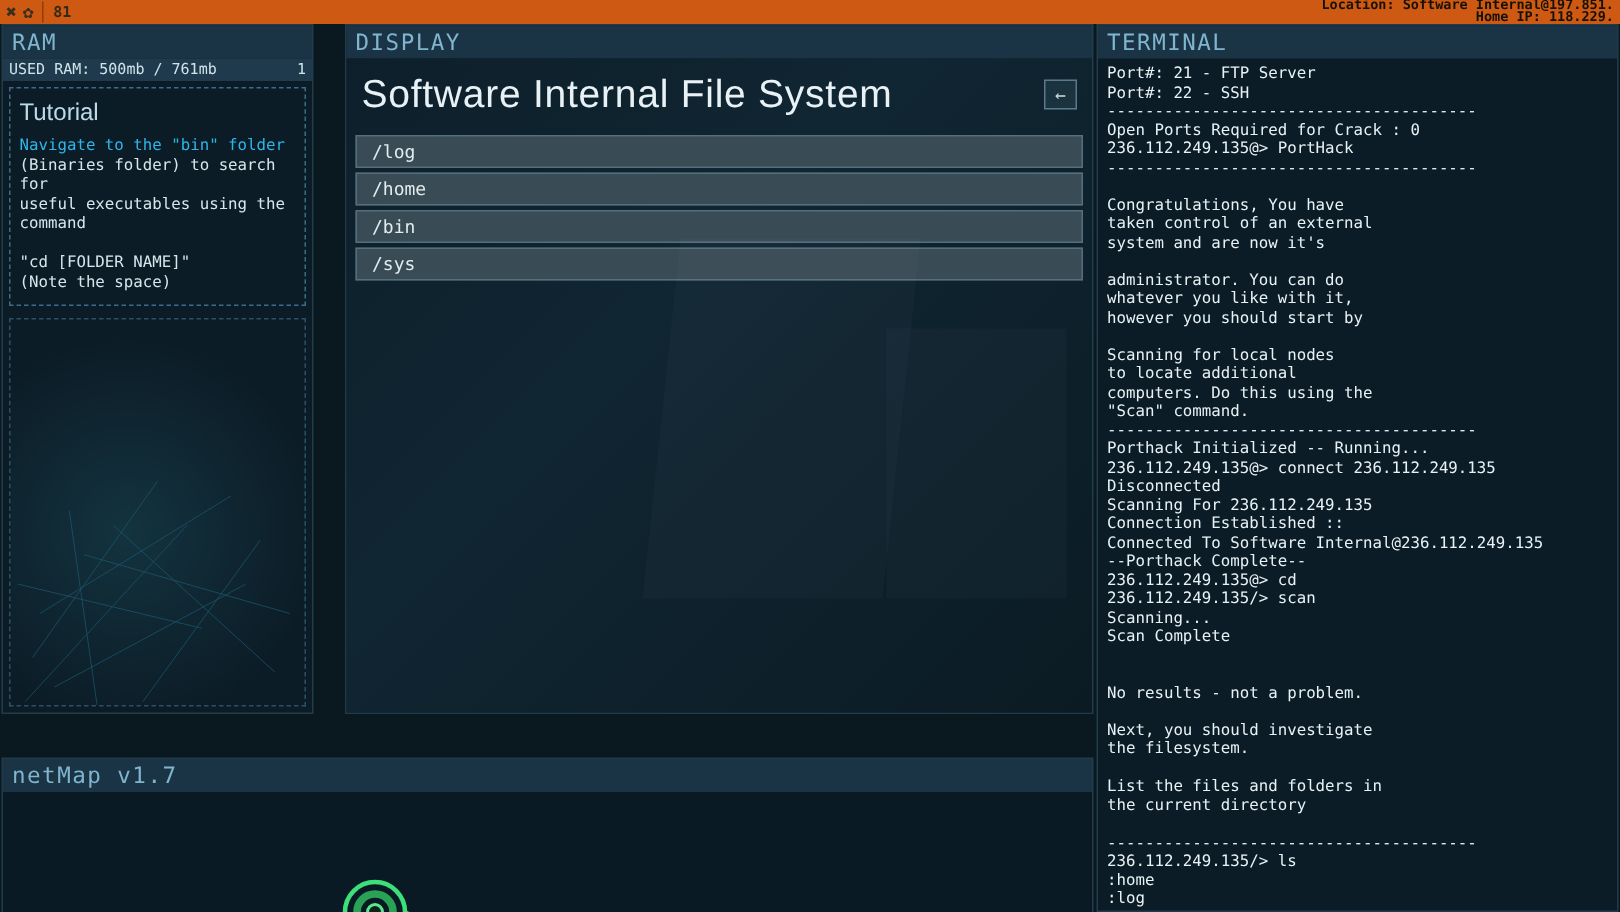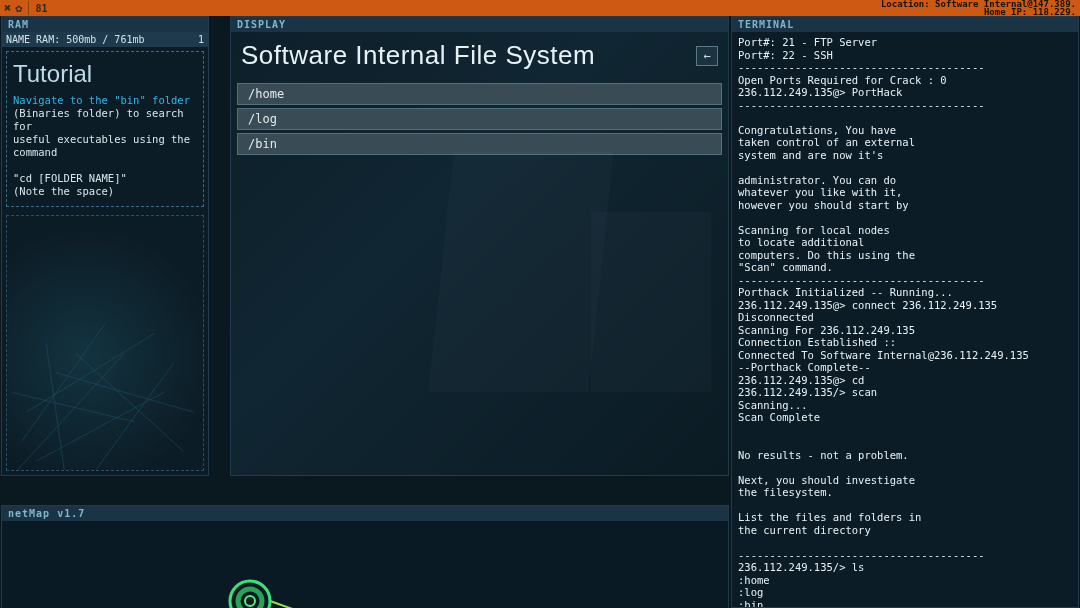--- a/index.html
+++ b/index.html
@@ -13,28 +13,28 @@
   .topbar .sep { width: 1px; background: rgba(0,0,0,0.3); height: 14px; margin: 0 6px; }
   .topbar .clock { color: #352a16; font-weight: bold; }
   .topbar .right { margin-left: auto; text-align: right; line-height: 8px; font-size: 9px; color: #161208;}
   .topbar .right div { white-space: nowrap; }
 
   
   .main { flex: 1; display: grid; grid-template-columns: 210px 520px 350px; grid-template-rows: 460px 132px; gap: 0; }
 
   
   .panel { border: 1px solid #223b4b; background: #0c1c26; display: flex; flex-direction: column; margin: 0 1px; }
-  .panel-header { background: #1a3445; color: #7fb5cd; font-size: 10px; padding: 2px 6px; letter-spacing: 1px; font-weight: bold; }
+  .panel-header { background: #1a3445; color: #7fb5cd; font-size: 15px; padding: 2px 6px; letter-spacing: 1px; }
 
   
   .ram { grid-column: 1; grid-row: 1; }
   .ram-used { background: #1f3a4c; font-size: 10px; padding: 2px 4px; display:flex; justify-content:space-between; color:#cfe3eb;}
   .ram-app { background: #254a63; font-size: 9px; padding: 2px 4px; color:#bcd8e6; }
   .tutorial-box { margin: 4px; padding: 8px 6px; border: 1px dashed #3a6d89; flex:0 0 auto;}
-  .tutorial-title { font-size: 24px; color: #bcdbe8; font-family: "Trebuchet MS", sans-serif; margin-bottom:6px;}
+  .tutorial-title { font-size: 16px; color: #bcdbe8; font-family: "Trebuchet MS", sans-serif; margin-bottom:6px;}
   .tutorial-text { font-size: 10.5px; line-height: 13px; white-space: pre-wrap; }
   .tutorial-text .hl { color: #2fb6e9; }
   .ram-viz { flex:1; margin:4px; border:1px dashed #2a5066; position:relative; overflow:hidden; background: radial-gradient(circle at 40% 55%, rgba(40,120,140,0.25), transparent 70%); }
   .ram-viz svg { position:absolute; inset:0; }
 
   
   .display { grid-column: 2; grid-row: 1; margin-left: 20px; }
   .display-body { flex:1; padding: 0; position: relative; background: linear-gradient(135deg, #0d1f2a 0%, #102632 40%, #0b1b24 100%); }
   .display-title-row { display:flex; align-items:center; padding: 8px 10px 12px 10px; }
   .display-title { font-family: "Trebuchet MS", sans-serif; font-size: 26px; color: #e8f2f6; letter-spacing: 0.5px; flex:1;}
@@ -58,31 +58,31 @@
 <body>
 
 <div class="topbar">
   <div class="icons">
     <span>✖</span>
     <span>✿</span>
   </div>
   <div class="sep"></div>
   <div class="clock">81</div>
   <div class="right">
-    <div>Location: Software Internal@147.389.</div>
+    <div>Location: Software Internal@197.851.</div>
     <div>Home IP: 118.229.</div>
   </div>
 </div>
 
 <div class="main">
 
   <div class="panel ram">
     <div class="panel-header">RAM</div>
     <div class="ram-used">
-      <span>NAME RAM: 500mb / 761mb</span>
+      <span>USED RAM: 500mb / 761mb</span>
       <span>1</span>
     </div>
     <div class="tutorial-box">
       <div class="tutorial-title">Tutorial</div>
       <div class="tutorial-text"><span class="hl">Navigate to the "bin" folder</span>
 <span>(Binaries folder) to search for
 useful executables using the
 command
 
 "cd [FOLDER NAME]"
@@ -108,23 +108,24 @@
   <div class="panel display">
     <div class="panel-header">DISPLAY</div>
     <div class="display-body">
       <div class="bg-shape" style="left:210px; top:120px; width:160px; height:240px; transform:skewX(-6deg);"></div>
       <div class="bg-shape" style="left:360px; top:180px; width:120px; height:180px;"></div>
       <div class="display-title-row">
         <div class="display-title">Software Internal File System</div>
         <div class="back-btn">←</div>
       </div>
       <div class="folder-list">
+        <div class="folder-item">/log</div>
         <div class="folder-item">/home</div>
-        <div class="folder-item">/log</div>
         <div class="folder-item">/bin</div>
+        <div class="folder-item">/sys</div>
       </div>
     </div>
   </div>
 
   <div class="panel terminal">
     <div class="panel-header">TERMINAL</div>
     <div class="terminal-body">Port#: 21 - FTP Server
 Port#: 22 - SSH
 ---------------------------------------
 Open Ports Required for Crack : 0

